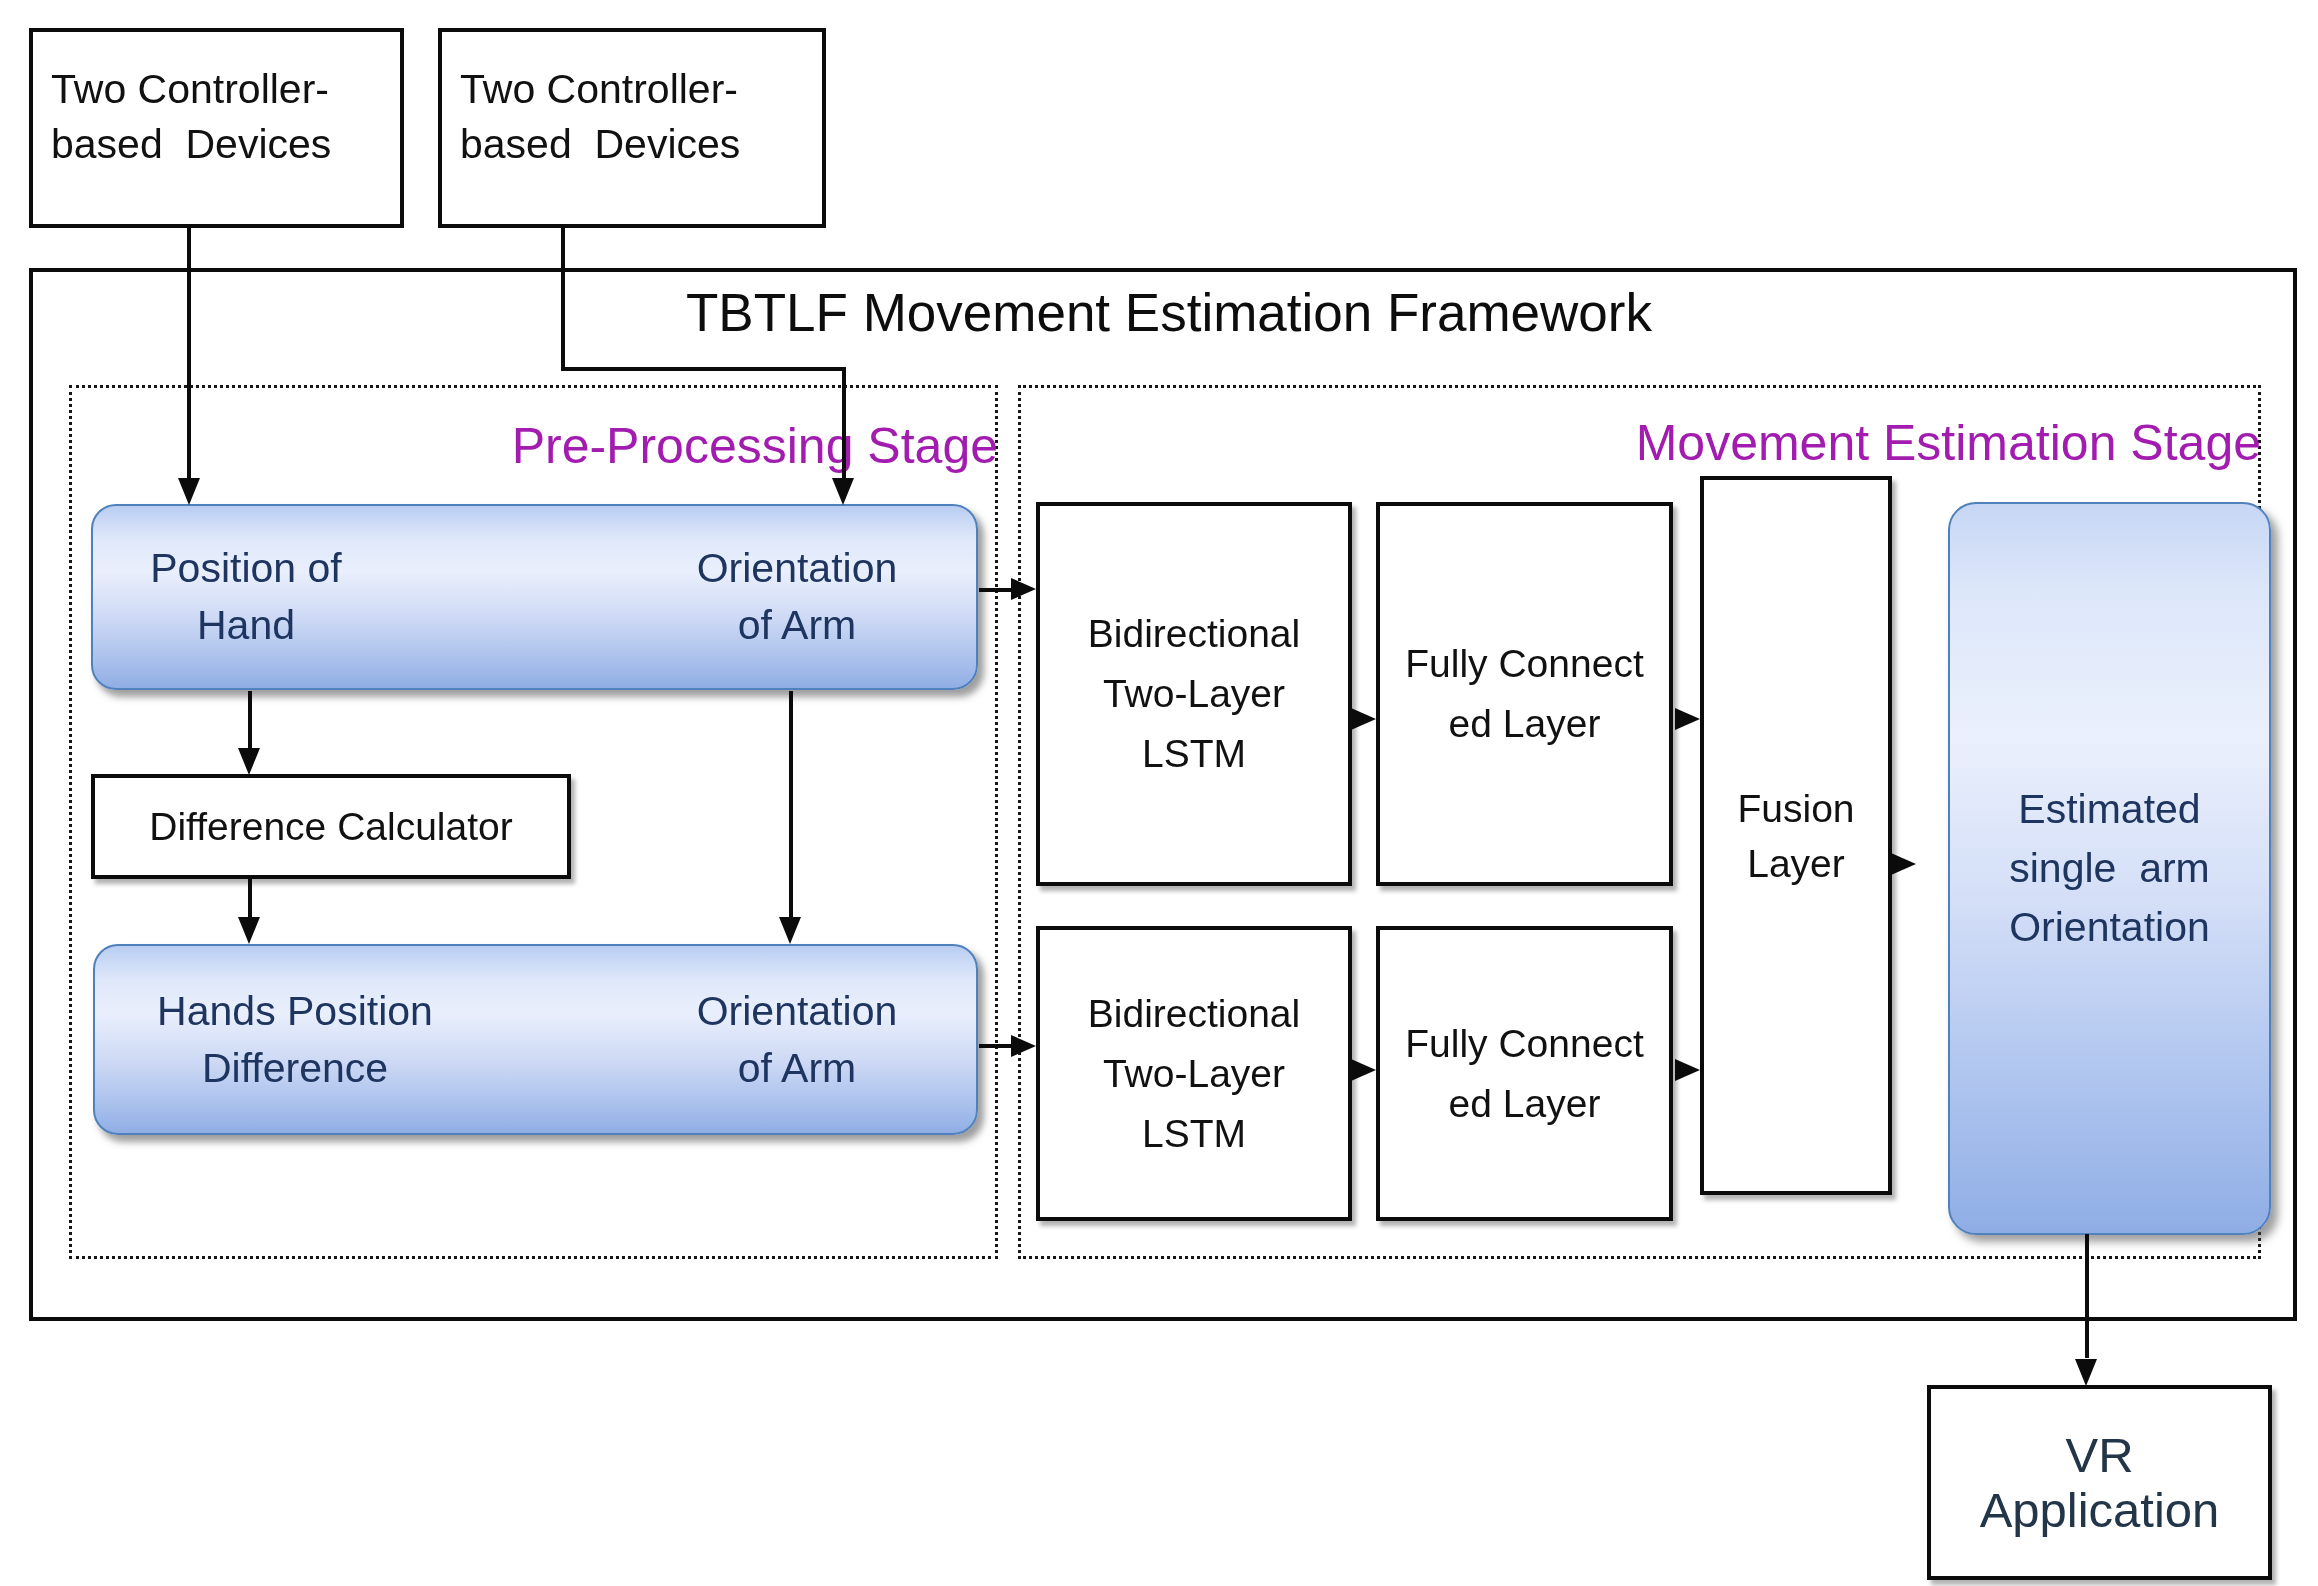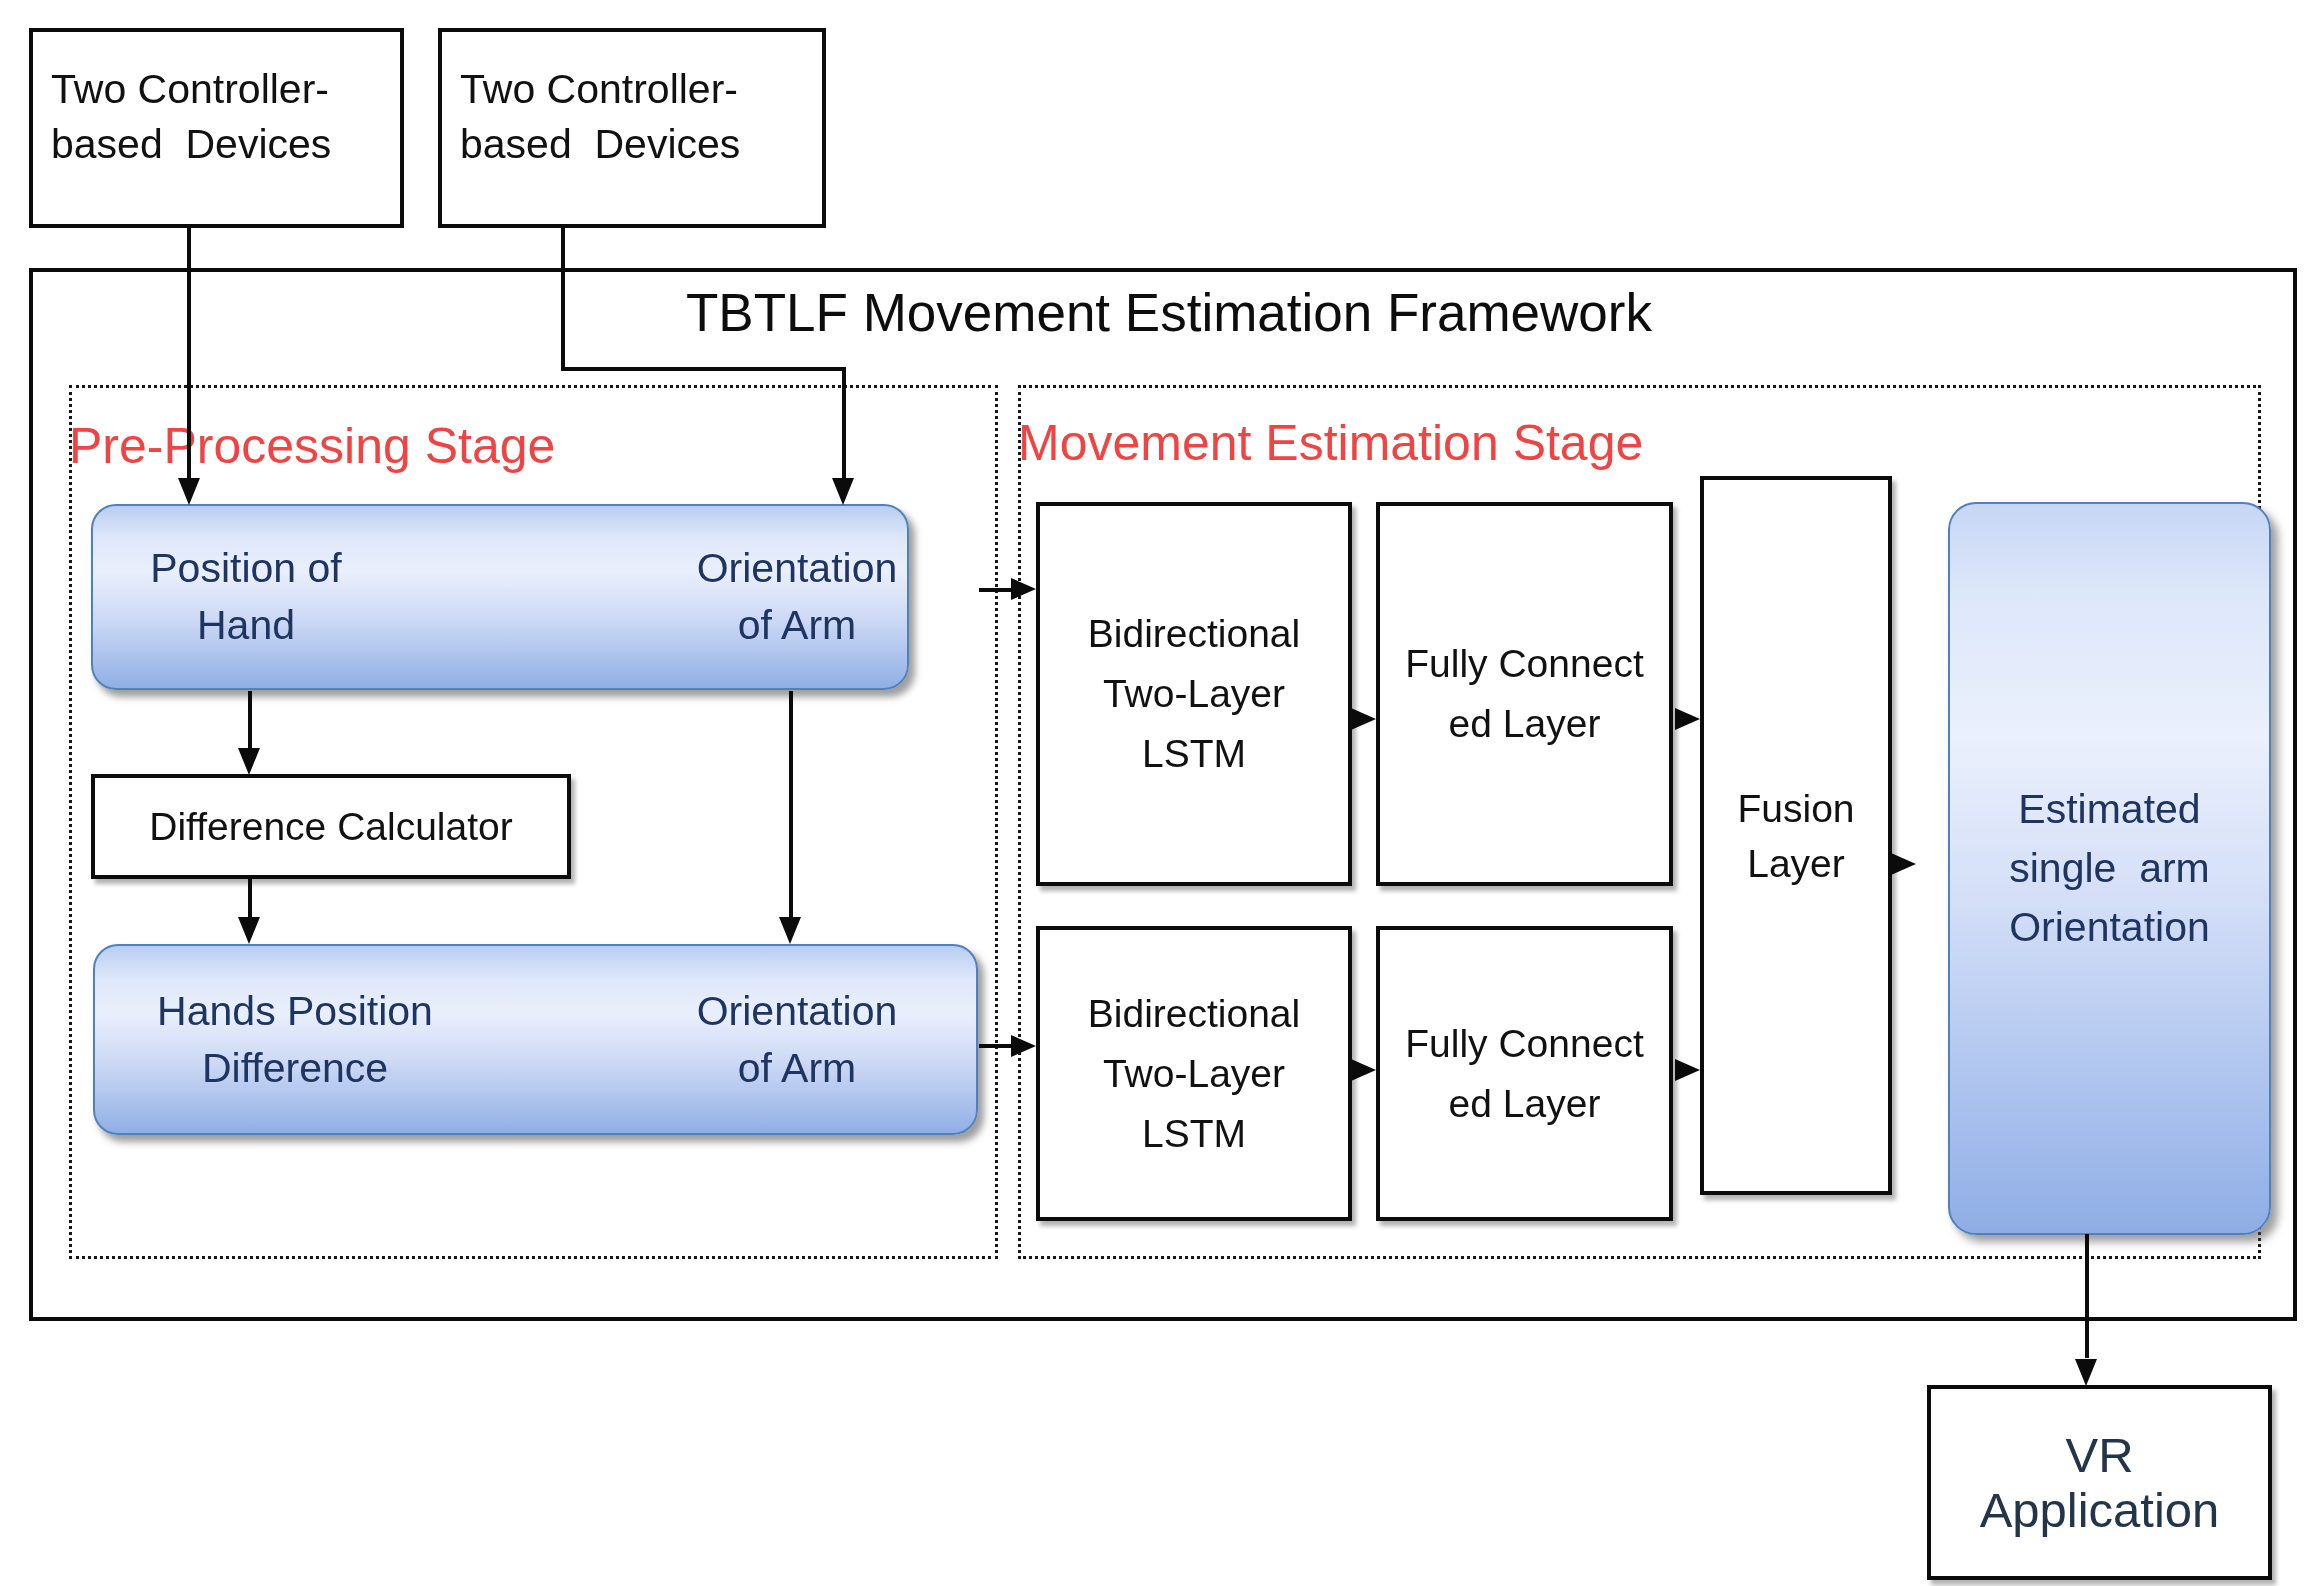--- a/index.html
+++ b/index.html
@@ -42,21 +42,21 @@
   }
   .stage-dotted{
     position:absolute;
     border:3.6px dotted #161616;
     box-sizing:border-box;
     background:transparent;
   }
   .stage-label{
     position:absolute;
     font-size:50px;line-height:59px;
-    text-align:left;color:#ef4444;
+    text-align:right;color:#a21caf;
   }
   #frame-title{
     position:absolute;left:623px;top:282px;width:1092px;
     font-size:53px;line-height:62px;text-align:center;color:#0d0d0d;
   }
 
   
   .blue-box{
     position:absolute;
     border:2.7px solid #4f81bd;
@@ -115,21 +115,21 @@
 
   <div id="framework-frame"></div>
   <div id="frame-title" class="ws">TBTLF Movement Estimation Framework</div>
 
   <div class="stage-dotted" style="left:69px;top:385px;width:929px;height:874px;"></div>
   <div class="stage-label ws" style="left:69px;top:417px;width:929px;">Pre-Processing Stage</div>
 
   <div class="stage-dotted" style="left:1018px;top:385px;width:1243px;height:874px;"></div>
   <div class="stage-label ws" style="left:1018px;top:414px;width:1243px;">Movement Estimation Stage</div>
 
-  <div class="blue-box" style="left:91px;top:504px;width:818px;height:186px;">
+  <div class="blue-box" style="left:91px;top:504px;width:887px;height:186px;">
     <div class="bb-text" style="left:0px;width:306px;">
       <div class="ws">Position of</div>
       <div class="ws">Hand</div>
     </div>
     <div class="bb-text" style="left:551px;width:306px;">
       <div class="ws">Orientation</div>
       <div class="ws">of Arm</div>
     </div>
   </div>
 

